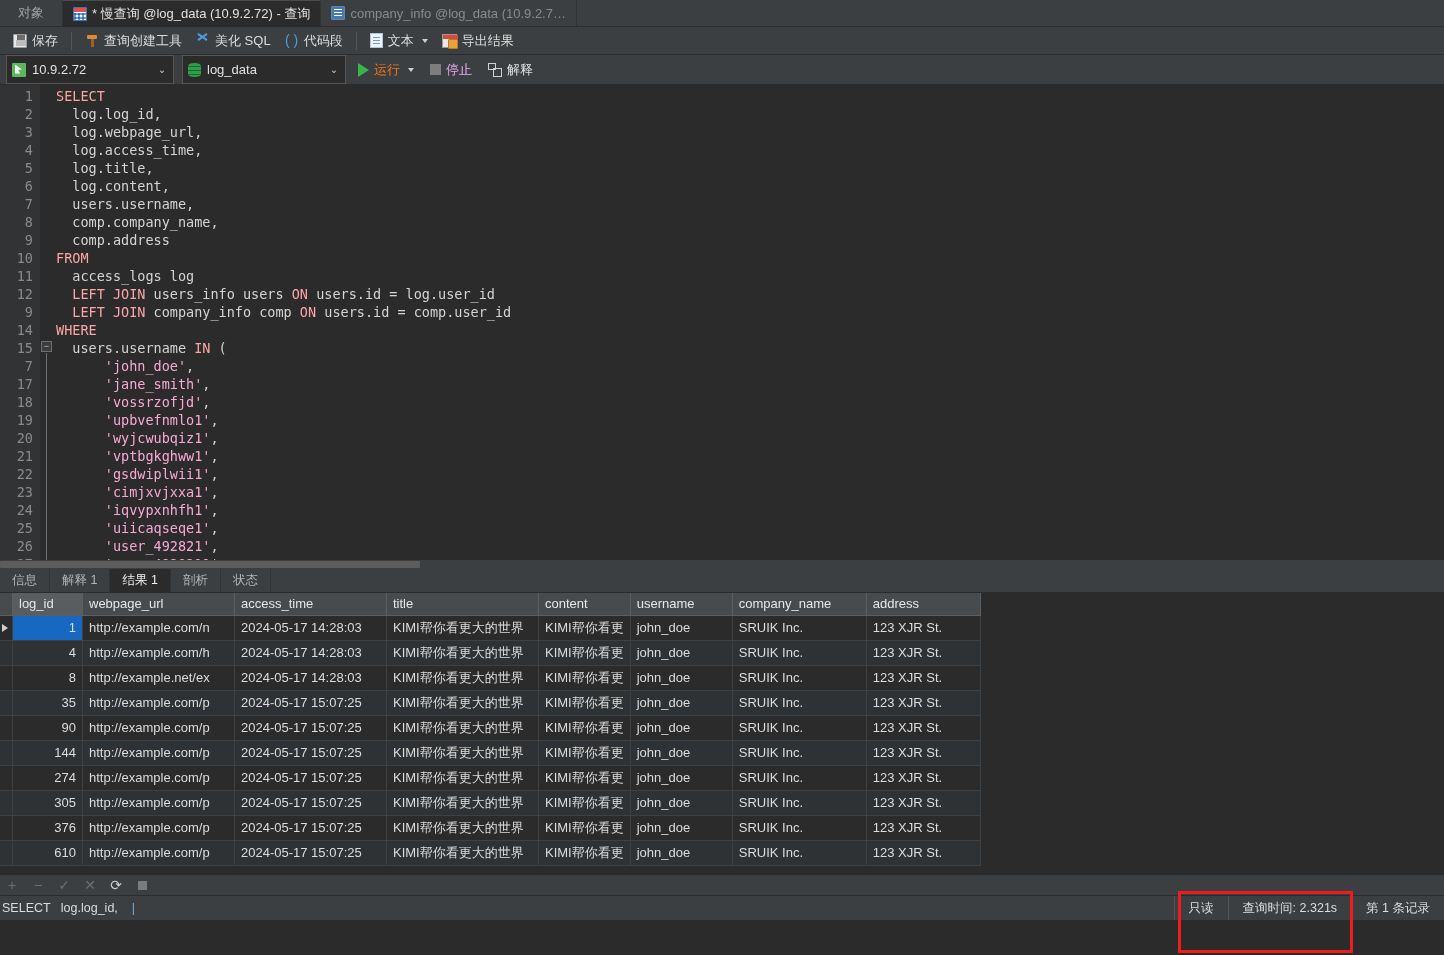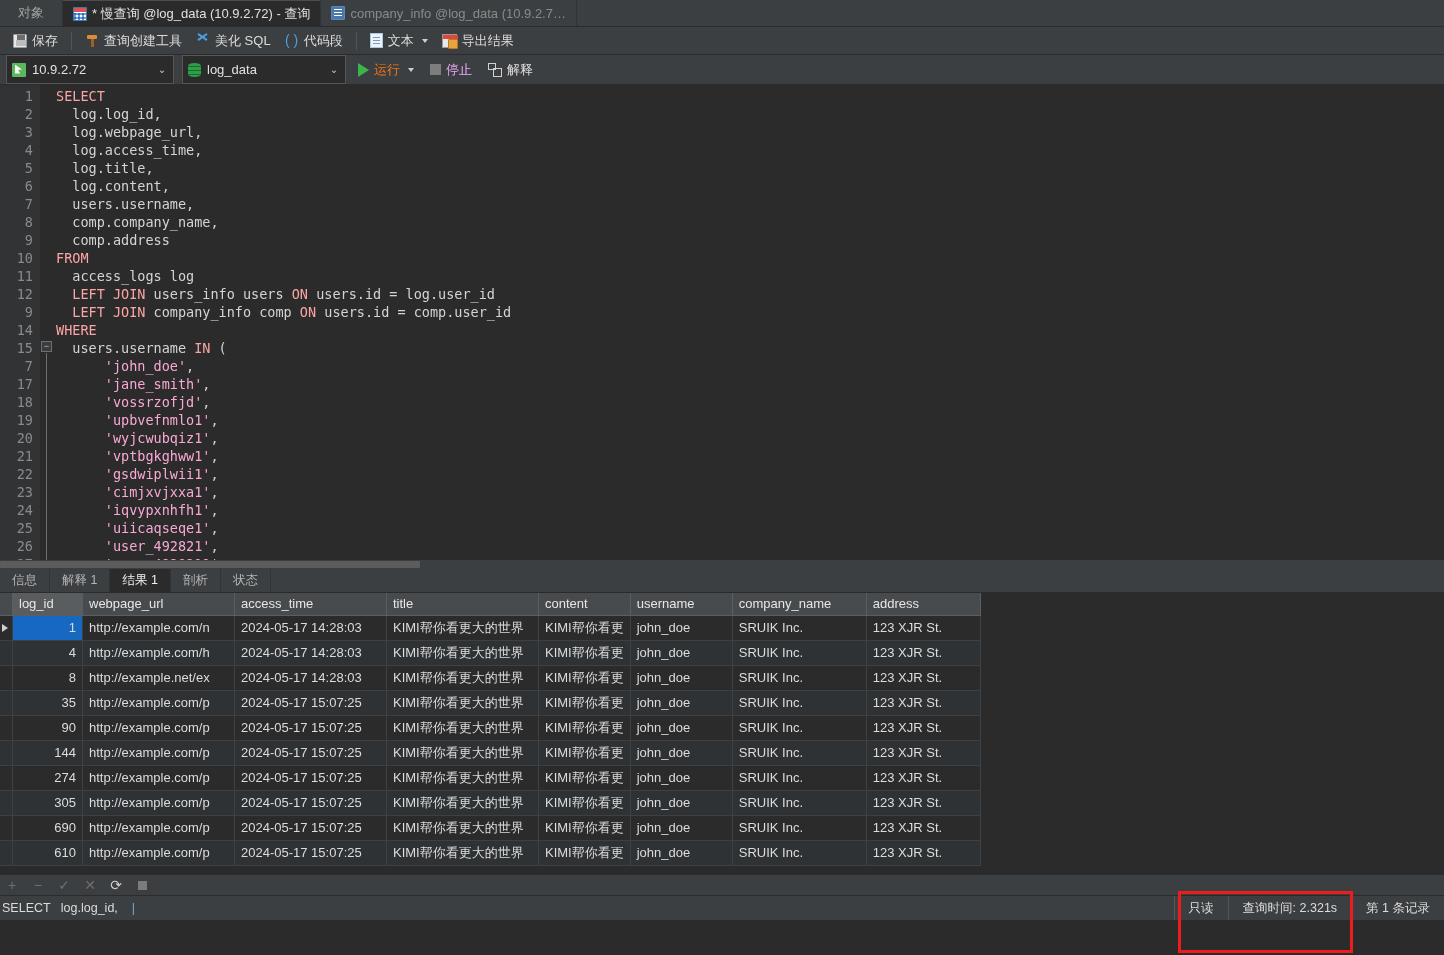--- a/index.html
+++ b/index.html
@@ -474,21 +474,21 @@
           <td style="width: 152px;">http://example.com/p</td>
           <td style="width: 152px;">2024-05-17 15:07:25</td>
           <td style="width: 152px;">KIMI帮你看更大的世界</td>
           <td style="width: 84px;">KIMI帮你看更</td>
           <td style="width: 102px;">john_doe</td>
           <td style="width: 134px;">SRUIK Inc.</td>
           <td style="width: 114px;">123 XJR St.</td>
         </tr>
         <tr class="even">
           <td class="rowmark"></td>
-          <td class="num" style="width: 70px;">690</td>
+          <td class="num" style="width: 70px;">376</td>
           <td style="width: 152px;">http://example.com/p</td>
           <td style="width: 152px;">2024-05-17 15:07:25</td>
           <td style="width: 152px;">KIMI帮你看更大的世界</td>
           <td style="width: 84px;">KIMI帮你看更</td>
           <td style="width: 102px;">john_doe</td>
           <td style="width: 134px;">SRUIK Inc.</td>
           <td style="width: 114px;">123 XJR St.</td>
         </tr>
         <tr class="odd">
           <td class="rowmark"></td>

